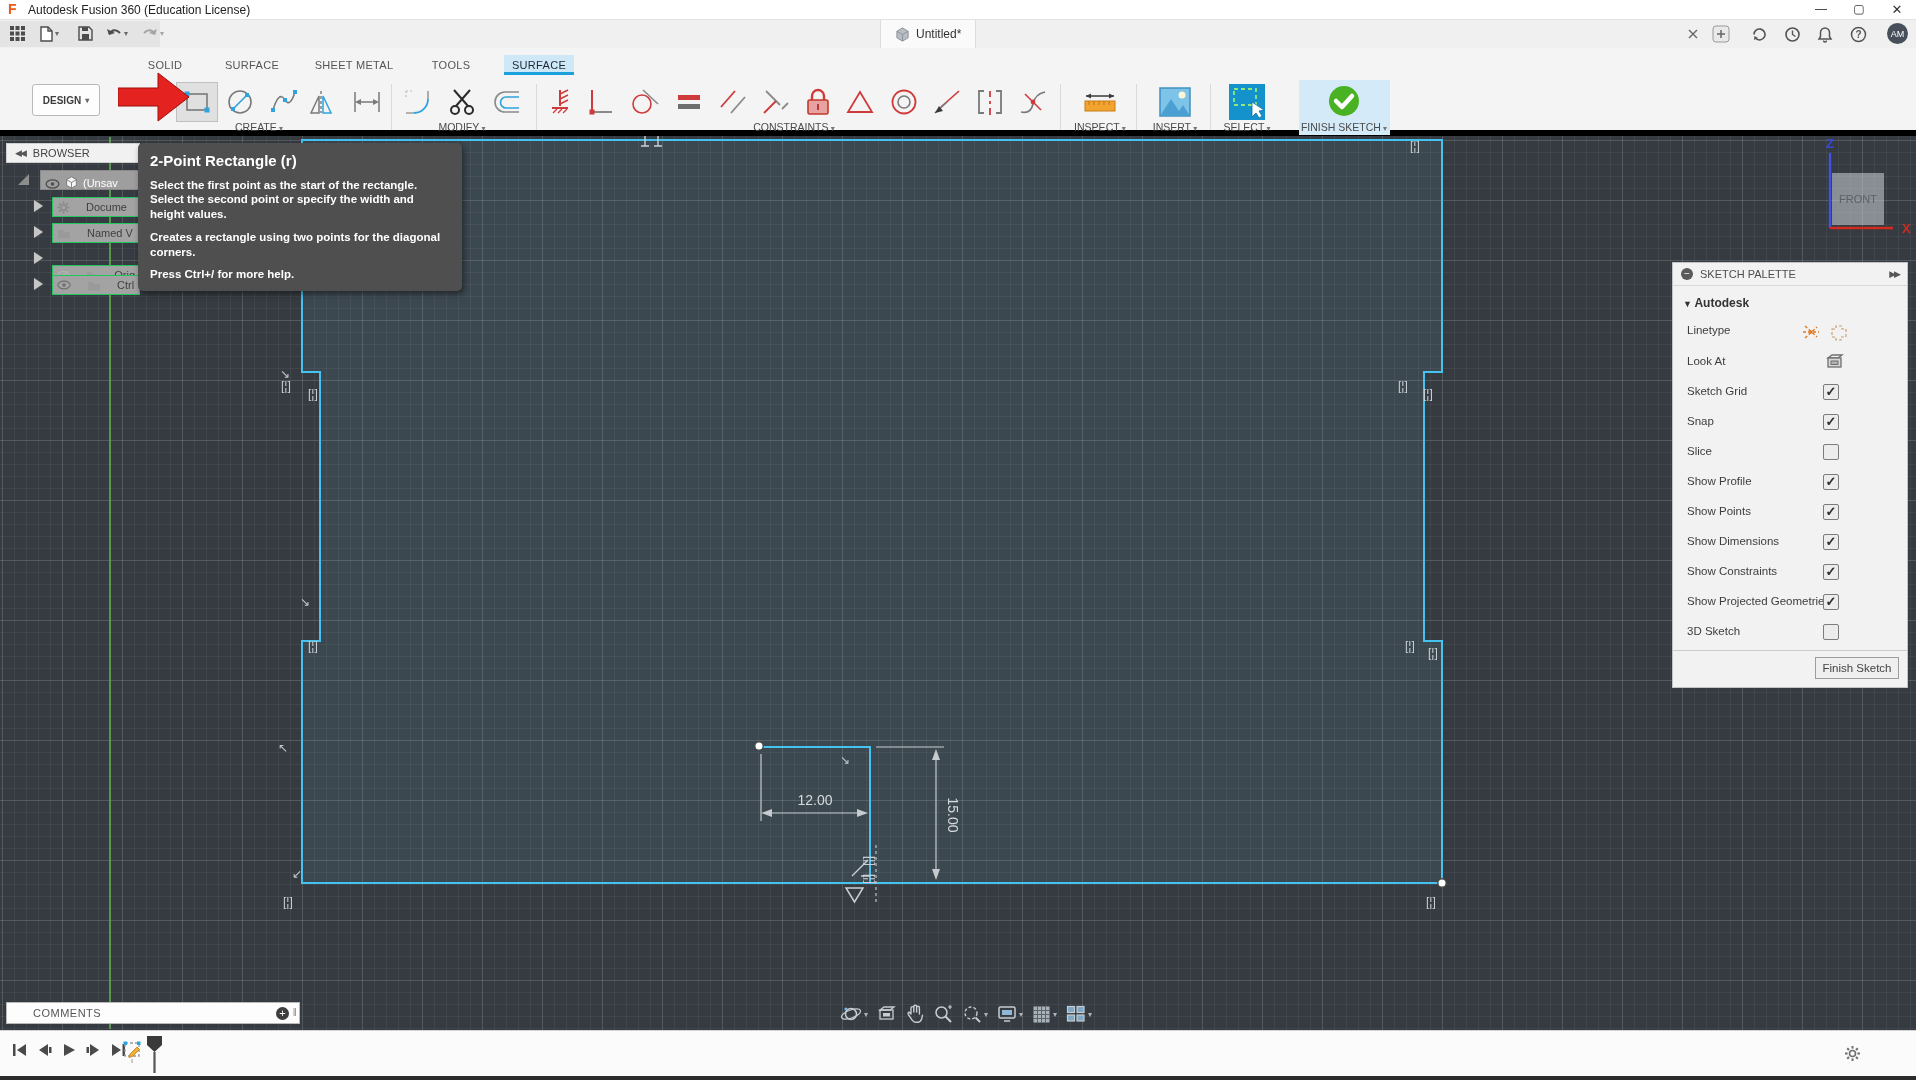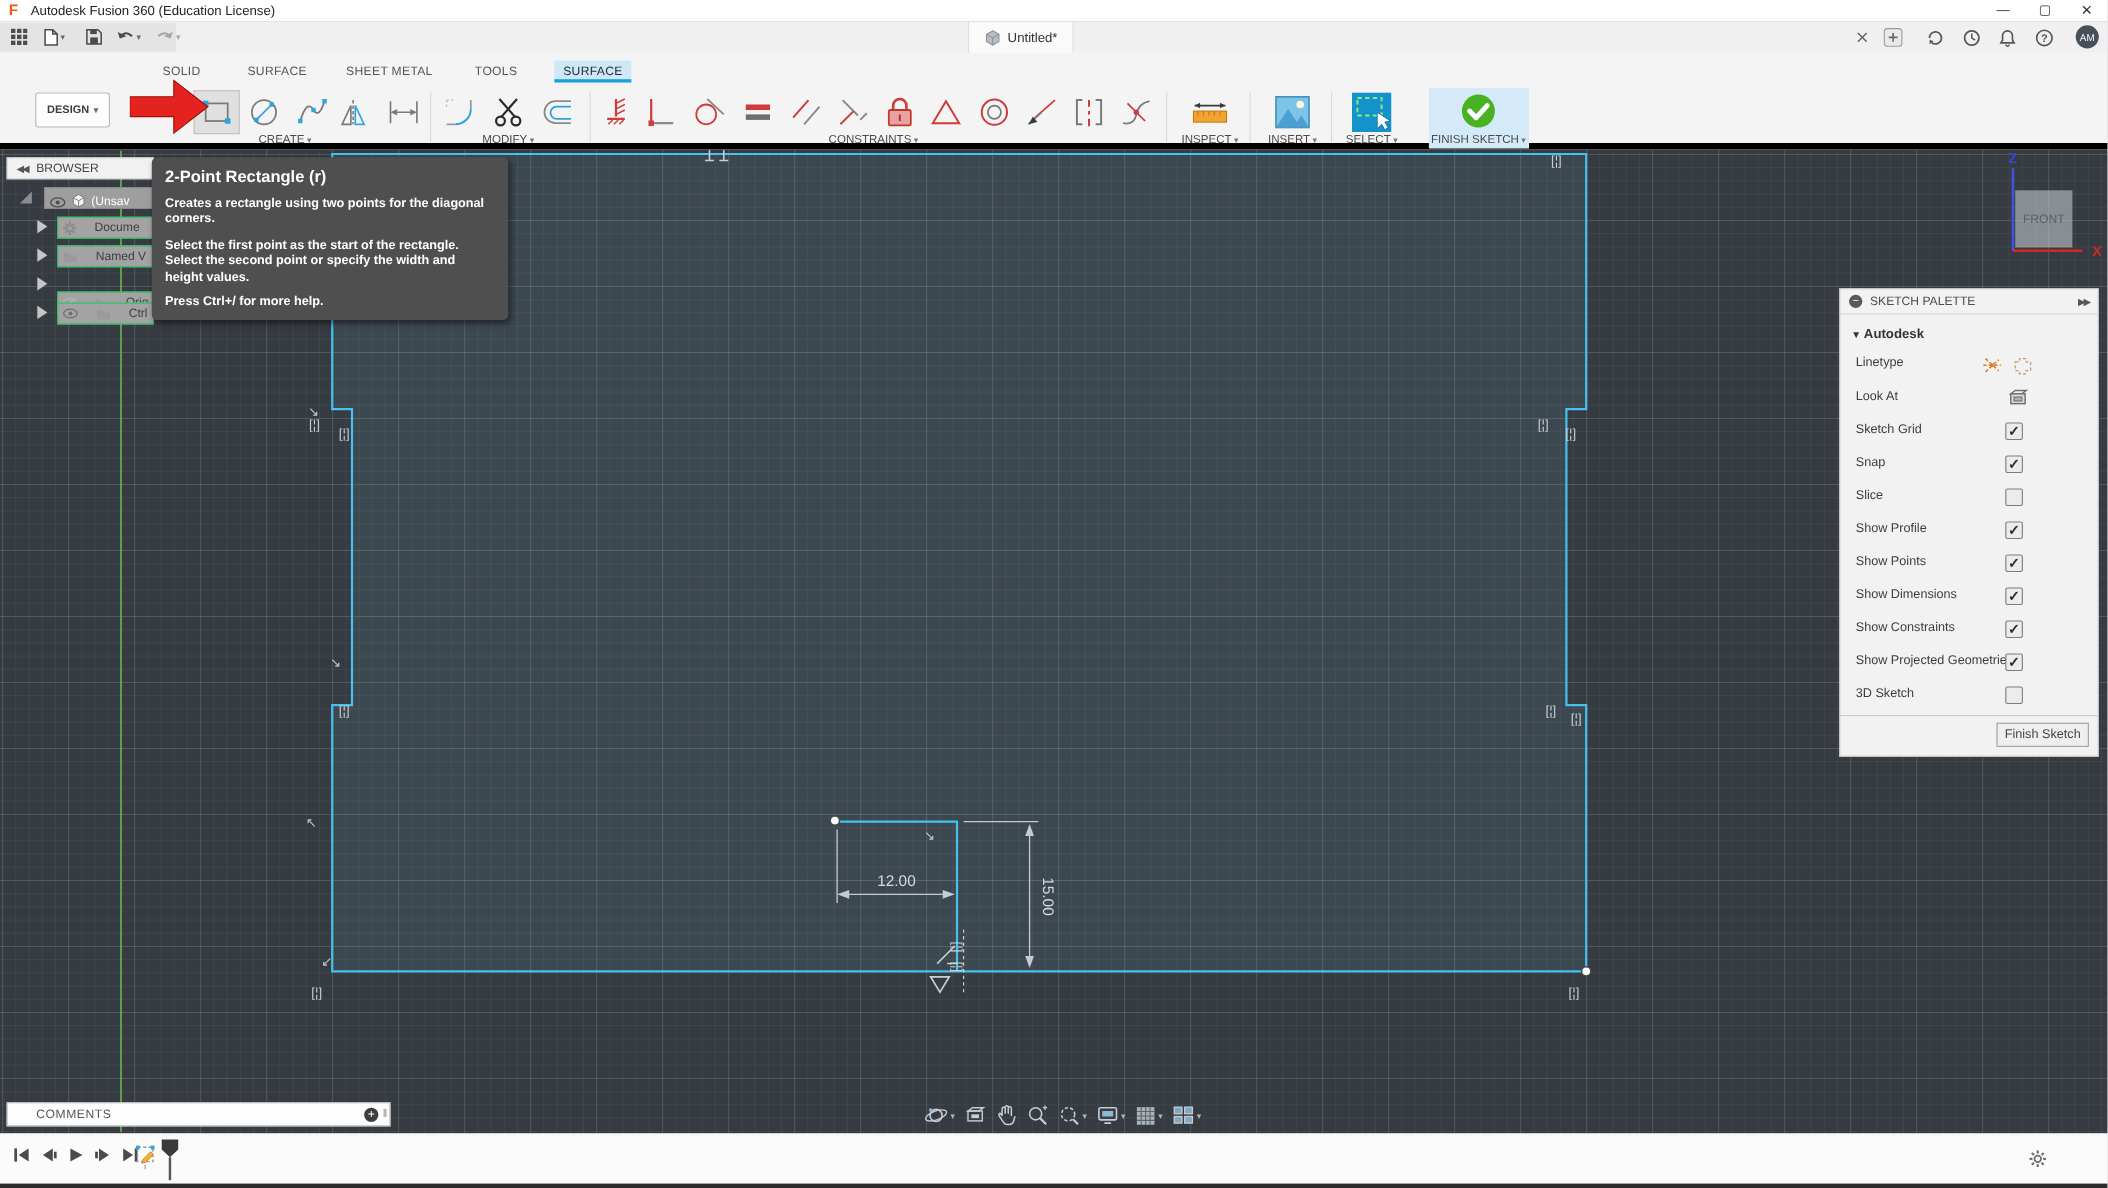--- a/index.html
+++ b/index.html
@@ -101,21 +101,21 @@
   .cb[data-checked="true"]::after { content:"✓"; font-weight:bold; }
   .pal-divider { position:absolute; left:0; top:387px; width:100%; height:1px; background:#cccccc; }
   .finish-btn { position:absolute; right:8px; top:394px; width:84px; height:22px; background:#efefef;
     border:1px solid #9d9d9d; font-size:11.5px; color:#444; text-align:center; line-height:20px; }
 
   
   .navbar { position:absolute; left:840px; top:1000px; height:28px; display:flex; align-items:center;
     gap:9px; z-index:30; }
   .nav-ic { display:flex; align-items:center; gap:2px; color:#c6ccd1; }
   .nav-caret { font-size:8px; color:#aeb4b9; }
-  .comments { position:absolute; left:6px; top:1002px; width:349px; height:22px; background:#fdfdfd;
+  .comments { position:absolute; left:6px; top:1002px; width:294px; height:22px; background:#fdfdfd;
     border:1px solid #b9b9b9; z-index:30; display:flex; align-items:center; }
   .comments .c-label { font-size:11px; color:#555; margin-left:26px; letter-spacing:.5px; }
   .c-plus { margin-left:auto; margin-right:10px; width:13px; height:13px; border-radius:50%;
     background:#3e3e3e; color:#fff; font-size:11px; line-height:12px; text-align:center; }
   .c-handle { position:absolute; right:2px; top:4px; color:#888; font-size:10px; }
   .timeline { position:absolute; left:0; top:1030px; width:1916px; height:46px; background:#fbfbfb;
     border-top:1px solid #d5d5d5; z-index:29; }
   .play-controls { position:absolute; left:12px; top:12px; display:flex; gap:10px; align-items:center; }
   .tl-gear { position:absolute; right:55px; top:14px; }
   .bottom-strip { position:absolute; left:0; top:1076px; width:1916px; height:4px; background:#2c2c2c; z-index:31; }
@@ -556,22 +556,22 @@
         </svg>
       <svg width="14" height="11" viewBox="0 0 14 11">
         <path d="M1 2 h5 l1.5 2 H13 v6.5 H1 Z" fill="#9a9a9a"></path>
         </svg>
       <span>Ctrl</span>
     </div>
   </div>
 
   <div class="tooltip">
     <div class="tt-title">2-Point Rectangle (r)</div>
+    <div class="tt-body">Select the first point as the start of the rectangle. Select the second point or specify the width and height values.</div>
     <div class="tt-body">Creates a rectangle using two points for the diagonal corners.</div>
-    <div class="tt-body">Select the first point as the start of the rectangle. Select the second point or specify the width and height values.</div>
     <div class="tt-footer">Press Ctrl+/ for more help.</div>
   </div>
 
   <div class="palette">
     <div class="pal-header">
       <span class="pal-minus">−</span>
       <span>SKETCH PALETTE</span>
       <span class="pal-expand">▶▶</span>
     </div>
     <div class="pal-options">Autodesk</div>

